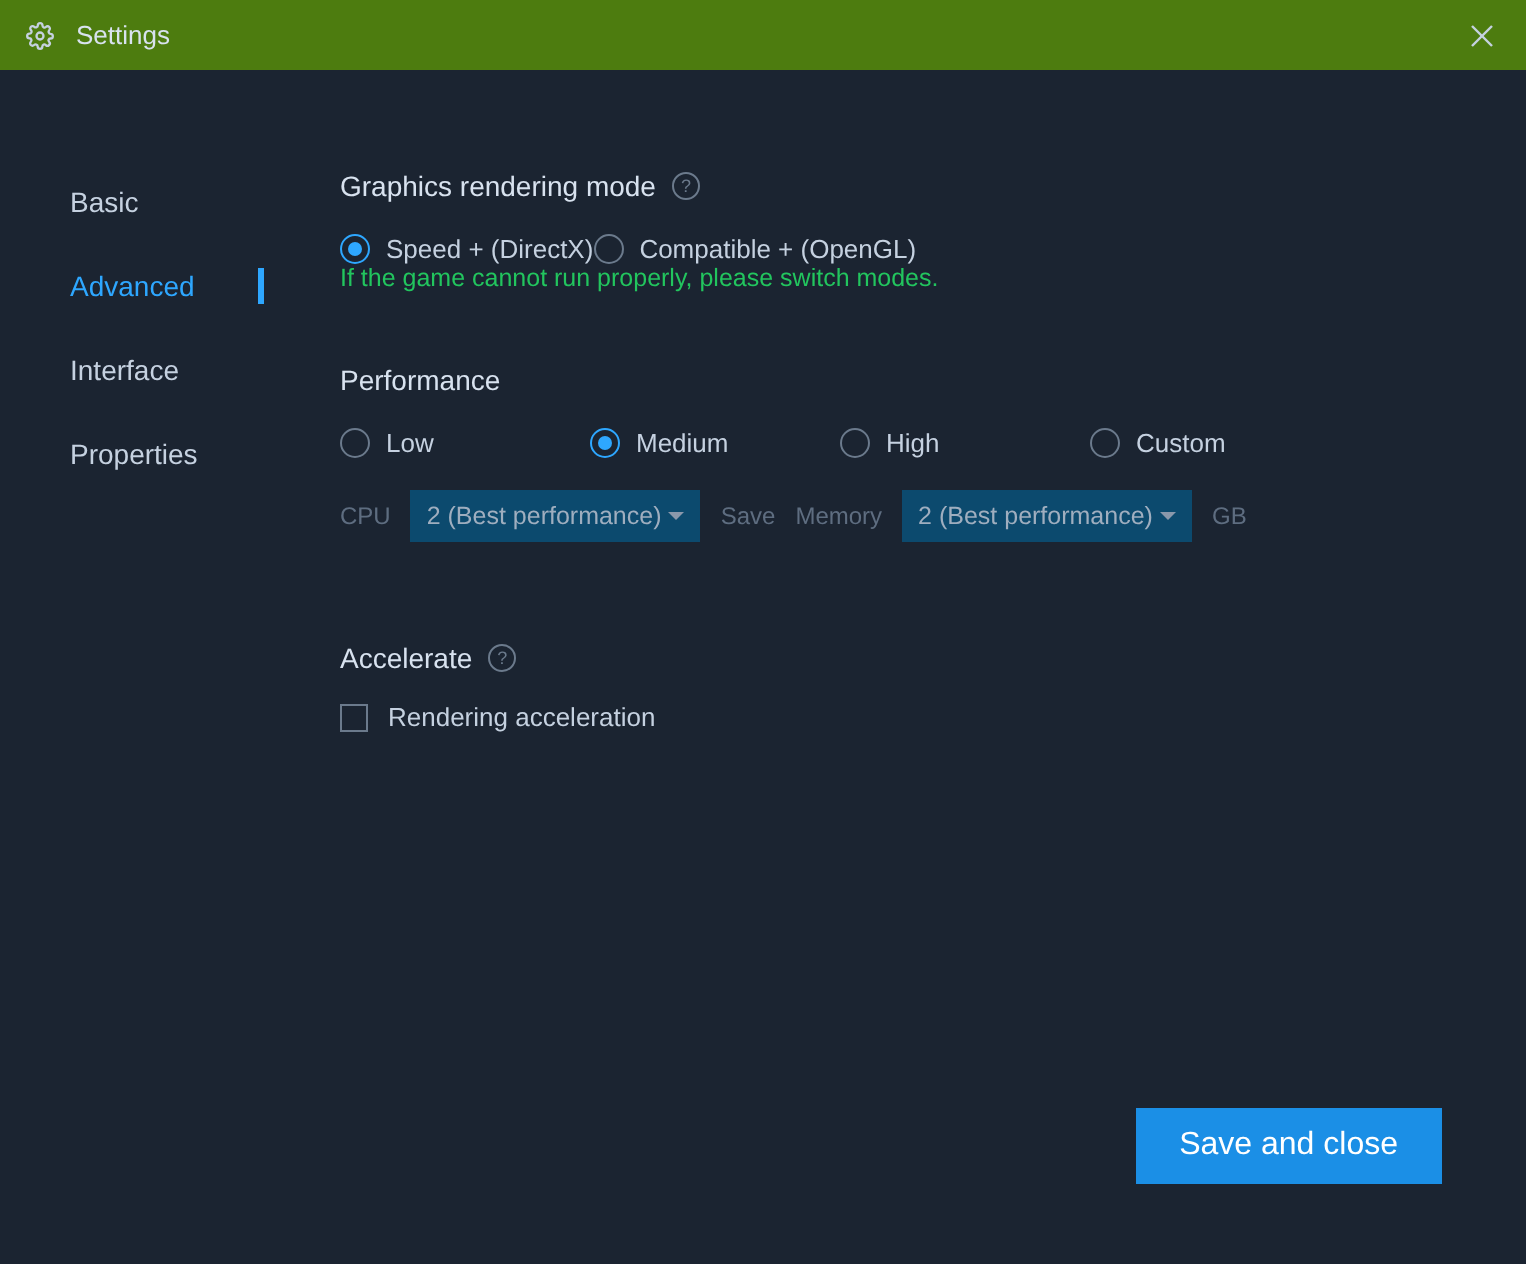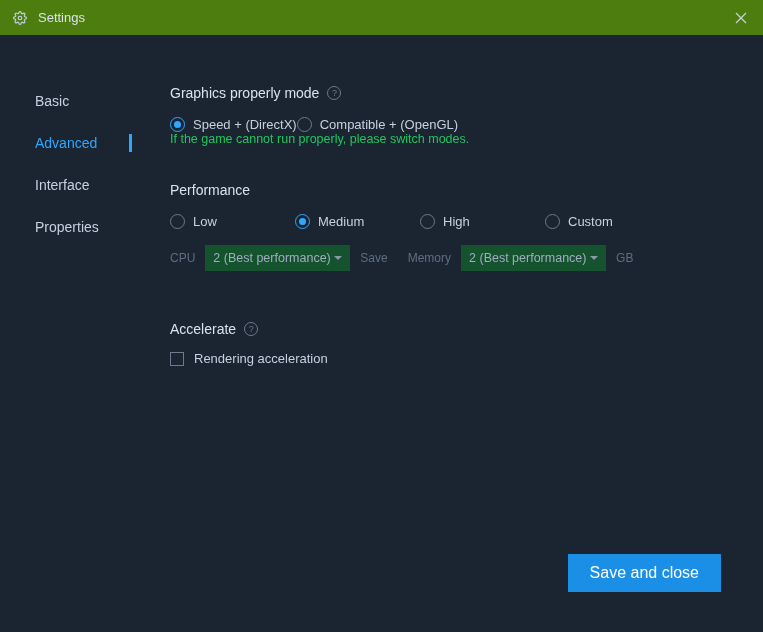--- a/index.html
+++ b/index.html
@@ -131,21 +131,21 @@
   gap: 10px;
   margin-top: 16px;
 }
 .res-label {
   font-size: 12px;
   color: #5e6d80;
 }
 .dropdown {
   width: 145px;
   height: 26px;
-  background: #14532d;
+  background: #0c4a6e;
   display: flex;
   align-items: center;
   padding: 0 8px;
   font-size: 12.5px;
   color: #9faebf;
   position: relative;
   cursor: pointer;
 }
 .dropdown .caret {
   position: absolute;
@@ -214,21 +214,21 @@
       <span>Interface</span>
     </div>
     <div class="sidebar-item">
       <span>Properties</span>
     </div>
   </div>
 
   <div class="main">
 
     <div class="section-title">
-      <span>Graphics properly mode</span>
+      <span>Graphics rendering mode</span>
       <span class="help-icon">?</span>
     </div>
     <div class="radio-row">
       <div class="radio-item selected">
         <span class="radio-outer">
             <span class="radio-inner"></span>
           </span>
         <span>Speed + (DirectX)</span>
       </div>
       <div class="radio-item">
@@ -268,21 +268,21 @@
           <span>Custom</span>
         </div>
       </div>
       <div class="perf-resources">
         <span class="res-label">CPU</span>
         <div class="dropdown">
           <span>2 (Best performance)</span>
           <span class="caret"></span>
         </div>
         <span class="res-label">Save</span>
-        <span class="res-label" style="margin-left:10px">Memory</span>
+        <span class="res-label" style="">Memory</span>
         <div class="dropdown">
           <span>2 (Best performance)</span>
           <span class="caret"></span>
         </div>
         <span class="res-label">GB</span>
       </div>
     </div>
 
     <div class="accel-block">
       <div class="section-title">

